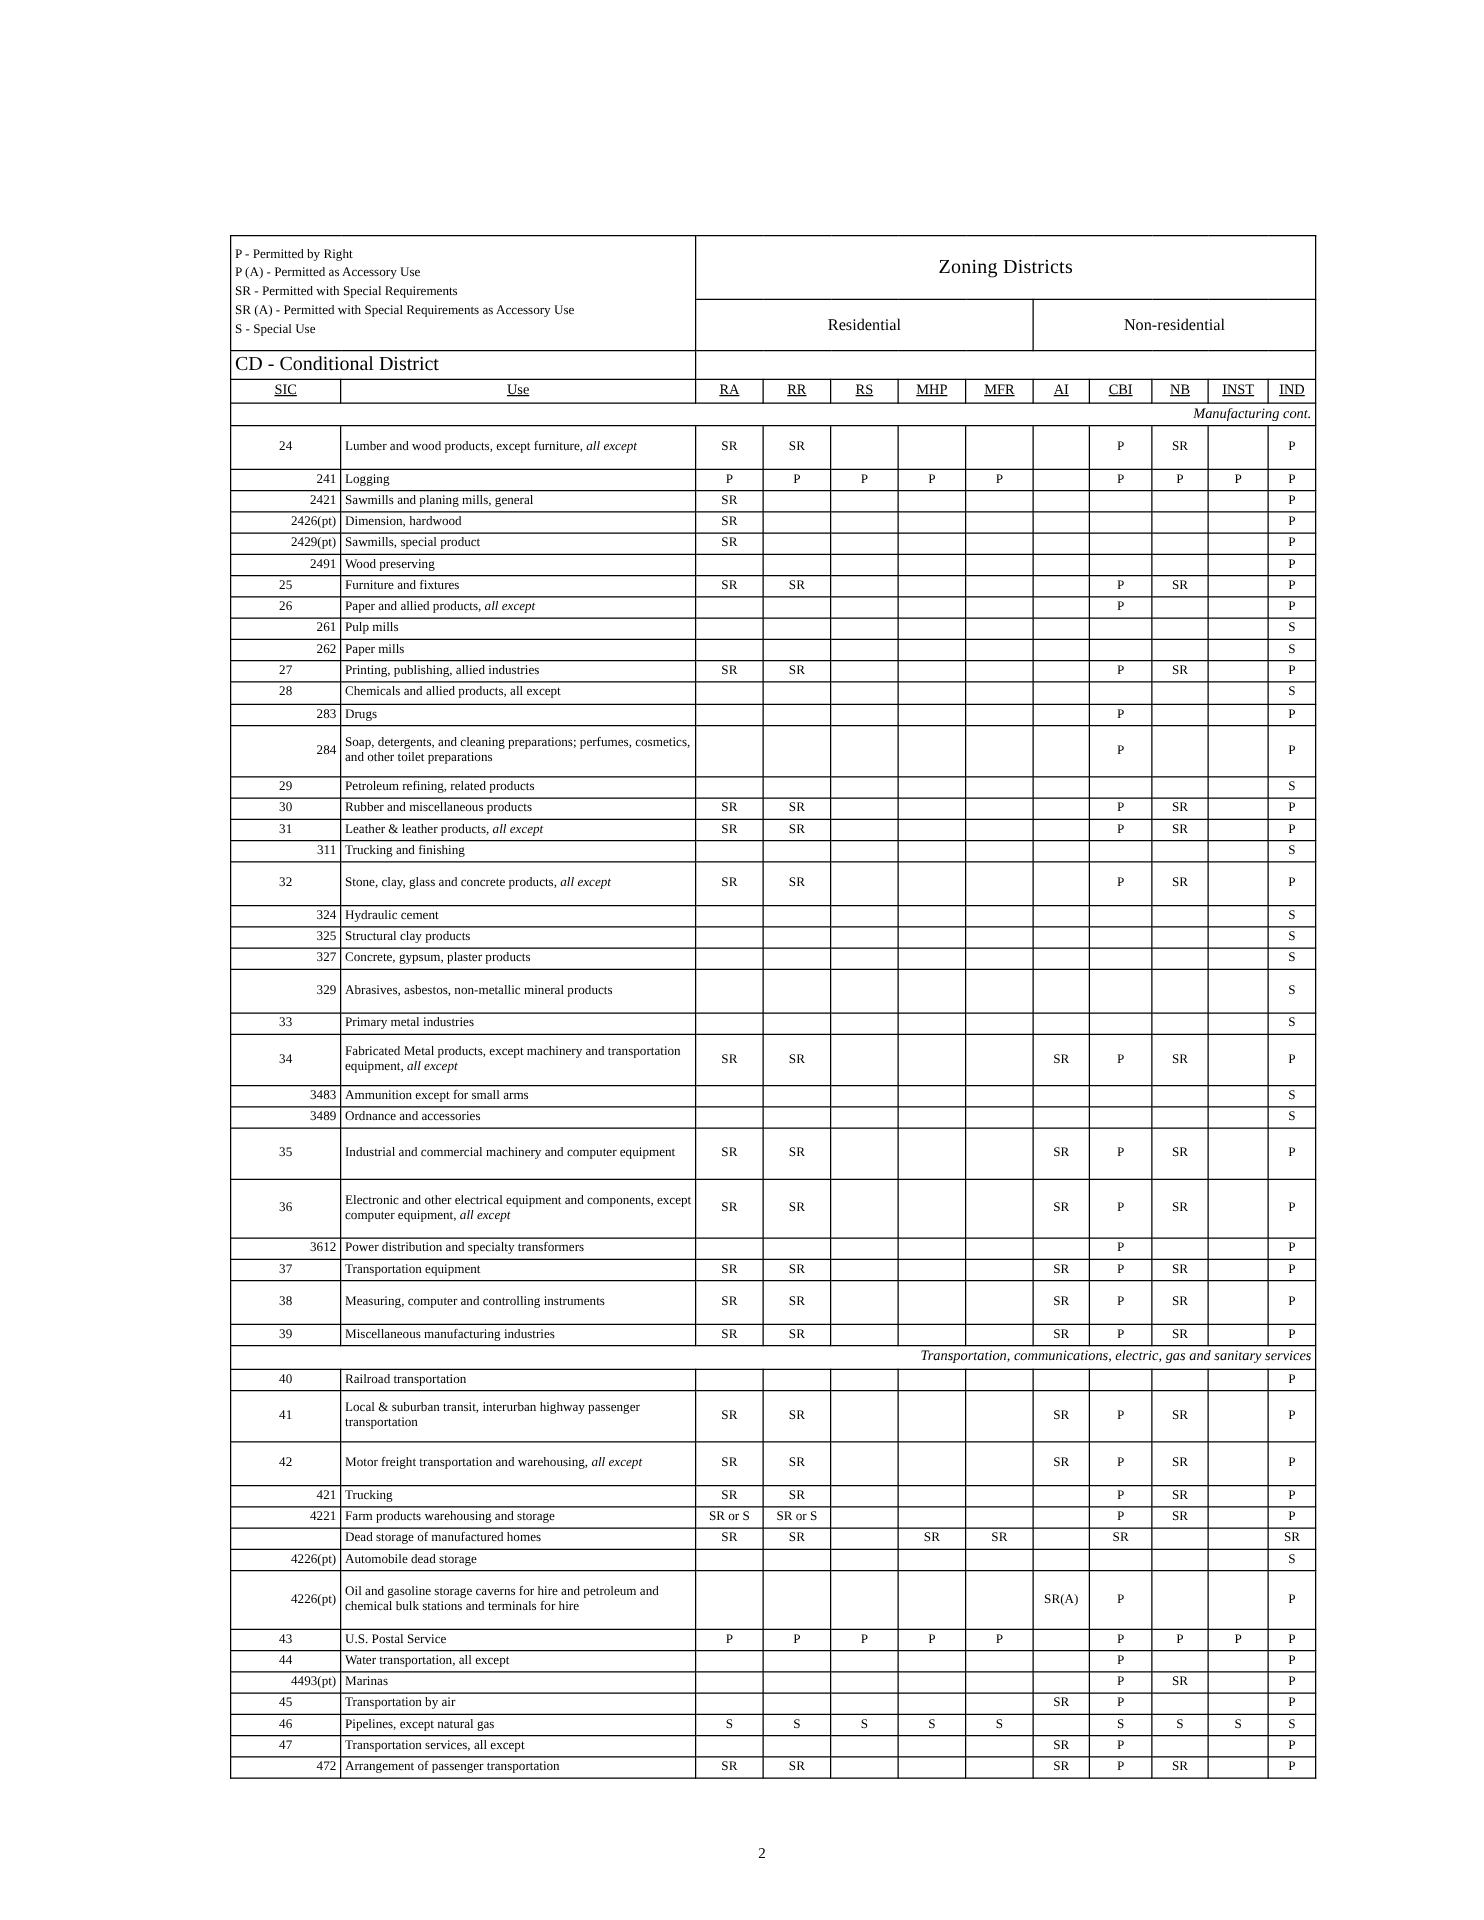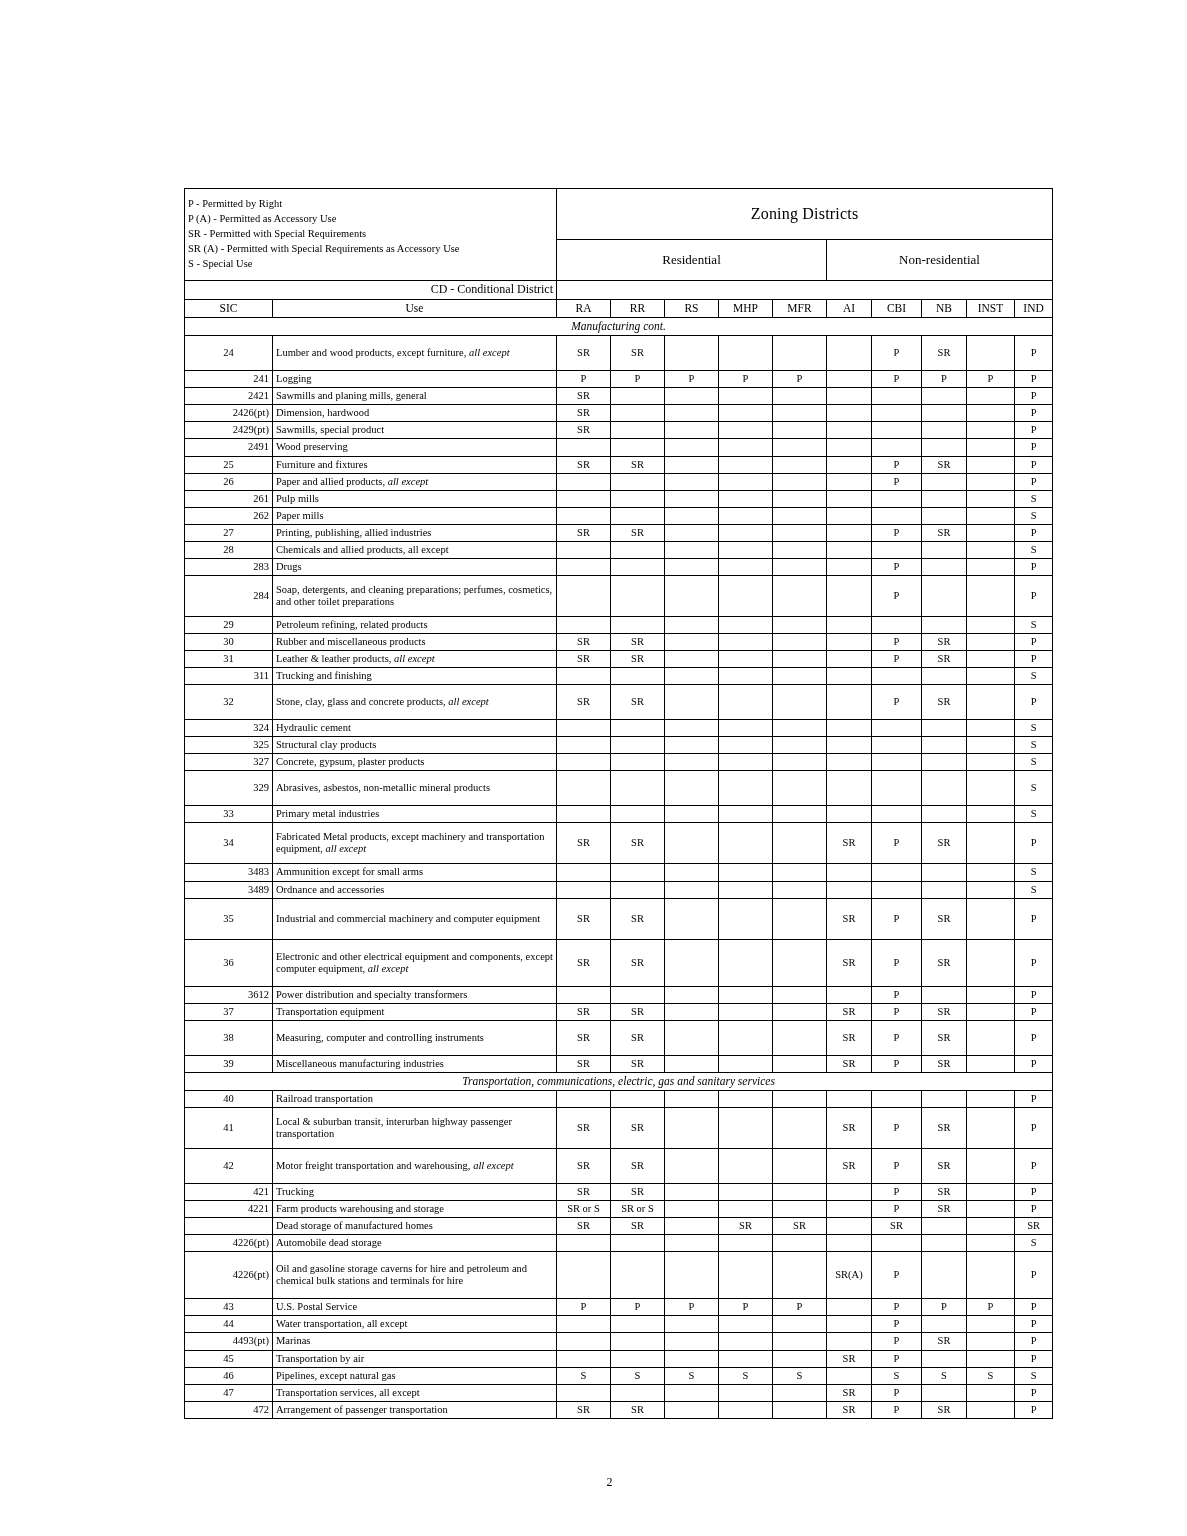--- a/index.html
+++ b/index.html
@@ -53,46 +53,47 @@
   .legend {
     font-size: 10.5px;
     font-weight: bold;
     line-height: 1.42;
     padding: 3px 5px 3px 5px;
     vertical-align: top;
     text-align: left;
   }
   .legend div { white-space: nowrap; }
   .legend-cd {
-    font-size: 12px;
+    font-size: 16px;
     font-weight: bold;
     padding: 2px 5px;
-    text-align: right;
+    text-align: left;
   }
   .zd-title {
     text-align: center;
     font-weight: bold;
     font-size: 16px;
     letter-spacing: 0.2px;
   }
   .grp {
     text-align: center;
     font-weight: bold;
     font-size: 13px;
   }
   .colhead {
     text-align: center;
     font-weight: bold;
     font-size: 11.5px;
+    text-decoration: underline;
   }
   .section {
     font-weight: bold;
     font-style: italic;
     font-size: 11.5px;
-    text-align: center;
+    text-align: right;
     padding: 3px 4px;
   }
   .sic-left  { text-align: center; }
   .sic-right { text-align: right; padding-right: 4px; }
   .use { text-align: left; }
   .mark { text-align: center; font-size: 10.5px; }
   .tall td { height: 30px; }
   .tall2 td { height: 36px; }
   .tall3 td { height: 42px; }
   em.ae { font-style: italic; }

